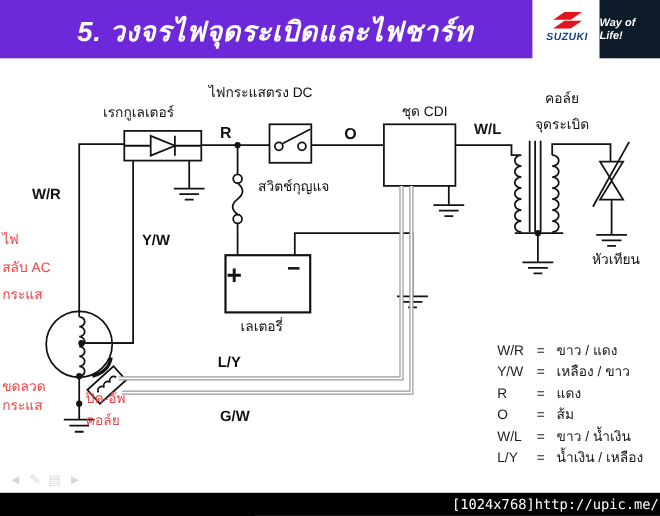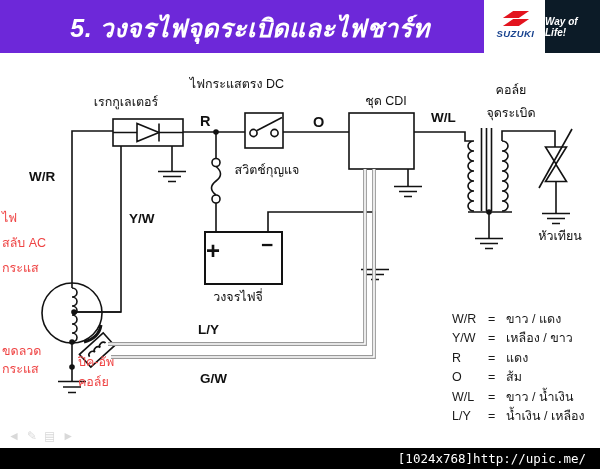--- a/index.html
+++ b/index.html
@@ -22,21 +22,21 @@
   svg.wires{position:absolute;left:0;top:0;}
   
   .legend{position:absolute;left:452px;top:309px;font-size:12.5px;color:#1a1a1a;}
   .legend .row{display:flex;height:19.5px;align-items:center;}
   .legend .code{width:36px;}
   .legend .eq{width:18px;}
   
   .nav-icons{position:absolute;left:8px;top:429px;color:#d9d9d9;font-size:12px;letter-spacing:7px;}
   .footer{position:absolute;left:0;top:448px;width:600px;height:21px;background:#000;
           color:#fff;font-family:"DejaVu Sans Mono",monospace;font-size:12.5px;
-          display:flex;align-items:center;justify-content:flex-end;padding-right:14px;box-sizing:border-box;}
+          display:flex;align-items:center;justify-content:flex-end;padding-right:1px;box-sizing:border-box;}
 </style>
 </head>
 <body>
 
 <div class="stage">
 
   <div class="hdr">
     <div class="hdr-title">5. วงจรไฟจุดระเบิดและไฟชาร์ท</div>
     <div class="logo-box">
       <svg width="30" height="17" viewBox="0 0 32 18">
@@ -157,21 +157,21 @@
     </g>
   </svg>
 
   <div class="lbl" style="left:76px;top:95px;width:100px">เรกกูเลเตอร์</div>
   <div class="lbl" style="left:177px;top:77px;width:120px">ไฟกระแสตรง DC</div>
   <div class="lbl" style="left:346px;top:94px;width:80px">ชุด CDI</div>
   <div class="lbl" style="left:217px;top:163px;width:100px">สวิตช์กุญแจ</div>
   <div class="lbl" style="left:480px;top:83px;width:62px">คอล์ย</div>
   <div class="lbl" style="left:468px;top:106px;width:86px">จุดระเบิด</div>
   <div class="lbl" style="left:524px;top:229px;width:72px">หัวเทียน</div>
-  <div class="lbl" style="left:198px;top:290px;width:80px">วงจรไฟจี่</div>
+  <div class="lbl" style="left:198px;top:290px;width:80px">เลเตอรี่</div>
   <div class="lbl" style="left:206px;top:236px;font-size:24px;font-weight:bold">+</div>
   <div class="lbl" style="left:261px;top:232px;font-size:21px;font-weight:bold">−</div>
 
   <div class="col" style="left:2px;top:206px;width:70px;line-height:25px">
     <div>ไฟ</div>
     <div>สลับ AC</div>
     <div>กระแส</div>
   </div>
   <div class="col" style="left:2px;top:342px;width:50px;line-height:18px">
     <div>ขดลวด</div>

